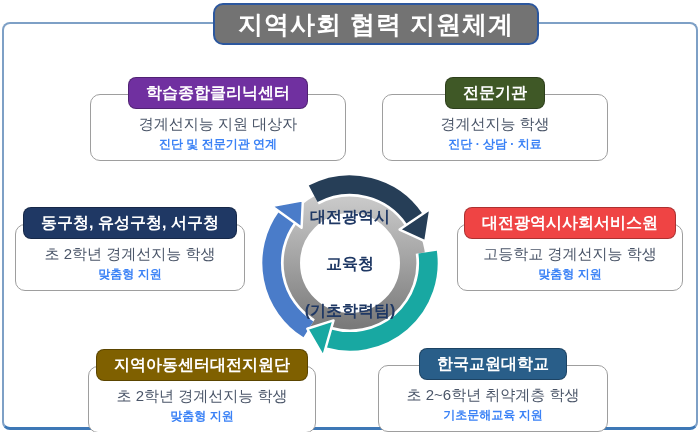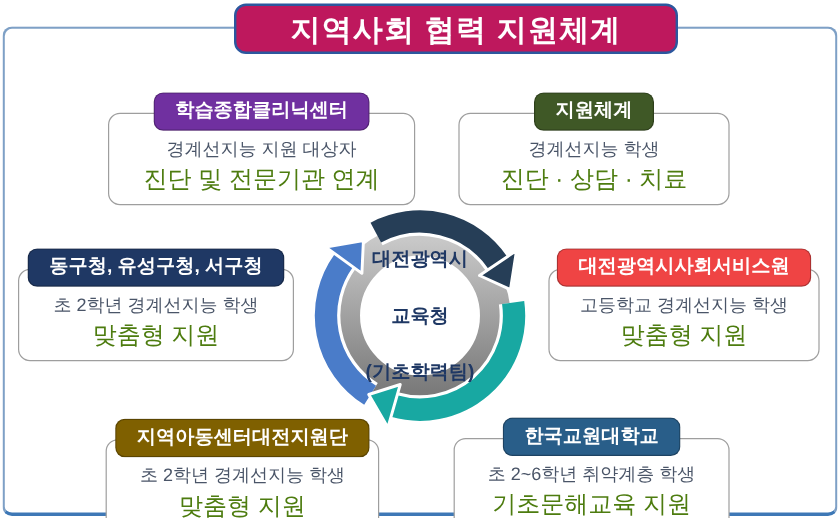--- a/index.html
+++ b/index.html
@@ -2,34 +2,34 @@
 <html><head>
 <meta charset="utf-8">
 <style>
   html,body{margin:0;padding:0;background:#ffffff;}
   body{font-family:"Liberation Sans","DejaVu Sans",sans-serif;}
   .stage{position:relative;width:700px;height:432px;background:#ffffff;overflow:hidden;}
 
   .frame{position:absolute;left:2px;top:22px;width:692px;height:403px;
          border:2px solid #7EA0C6;border-bottom:3px solid #3E78B6;border-radius:8px;background:#ffffff;}
 
-  .title{position:absolute;left:195px;top:3px;width:370px;height:42px;z-index:6;
-         background:#be185d;border:2px solid #2C579E;border-radius:10px;
+  .title{position:absolute;left:213px;top:3px;width:326px;height:42px;z-index:6;
+         background:#737373;border:2px solid #2C579E;border-radius:10px;
          display:flex;align-items:center;justify-content:center;
          color:#ffffff;font-weight:bold;font-size:25px;letter-spacing:1px;box-sizing:border-box;}
 
   .group{position:absolute;display:flex;flex-direction:column;align-items:center;z-index:4;}
   .tab{height:32px;line-height:30px;padding:0 17px;border-radius:8px;position:relative;z-index:2;
        color:#ffffff;font-weight:bold;font-size:16px;white-space:nowrap;
        border:1px solid rgba(0,0,0,0.28);box-sizing:border-box;}
   .gbody{margin-top:-15px;width:100%;box-sizing:border-box;background:#ffffff;
         border:1.5px solid #9E9E9E;border-radius:10px;
         padding:20px 4px 7px 4px;text-align:center;}
   .line1{font-size:15px;color:#4A5568;white-space:nowrap;}
-  .line2{font-size:20px;font-weight:normal;color:#4d7c0f;margin-top:2px;white-space:nowrap;}
+  .line2{font-size:12px;font-weight:bold;color:#3b82f6;margin-top:2px;white-space:nowrap;}
 
   .g-tl{left:90px;top:77px;width:256px;}
   .g-tr{left:382px;top:77px;width:226px;}
   .g-ml{left:15px;top:207px;width:230px;}
   .g-mr{left:457px;top:207px;width:226px;}
   .g-bl{left:88px;top:349px;width:228px;}
   .g-br{left:378px;top:348px;width:230px;}
 
   .cycle{position:absolute;left:252px;top:165px;width:196px;height:196px;z-index:3;}
   .cycle svg{position:absolute;left:0;top:0;width:100%;height:100%;}
@@ -49,21 +49,21 @@
 
   <div class="group g-tl">
     <div class="tab" style="background: rgb(112, 48, 160);">학습종합클리닉센터</div>
     <div class="gbody">
       <div class="line1">경계선지능 지원 대상자</div>
       <div class="line2">진단 및 전문기관 연계</div>
     </div>
   </div>
 
   <div class="group g-tr">
-    <div class="tab" style="background: rgb(63, 88, 38);">지원체계</div>
+    <div class="tab" style="background: rgb(63, 88, 38);">전문기관</div>
     <div class="gbody">
       <div class="line1">경계선지능 학생</div>
       <div class="line2">진단 · 상담 · 치료</div>
     </div>
   </div>
 
   <div class="group g-ml">
     <div class="tab" style="background: rgb(31, 56, 100);">동구청, 유성구청, 서구청</div>
     <div class="gbody">
       <div class="line1">초 2학년 경계선지능 학생</div>

